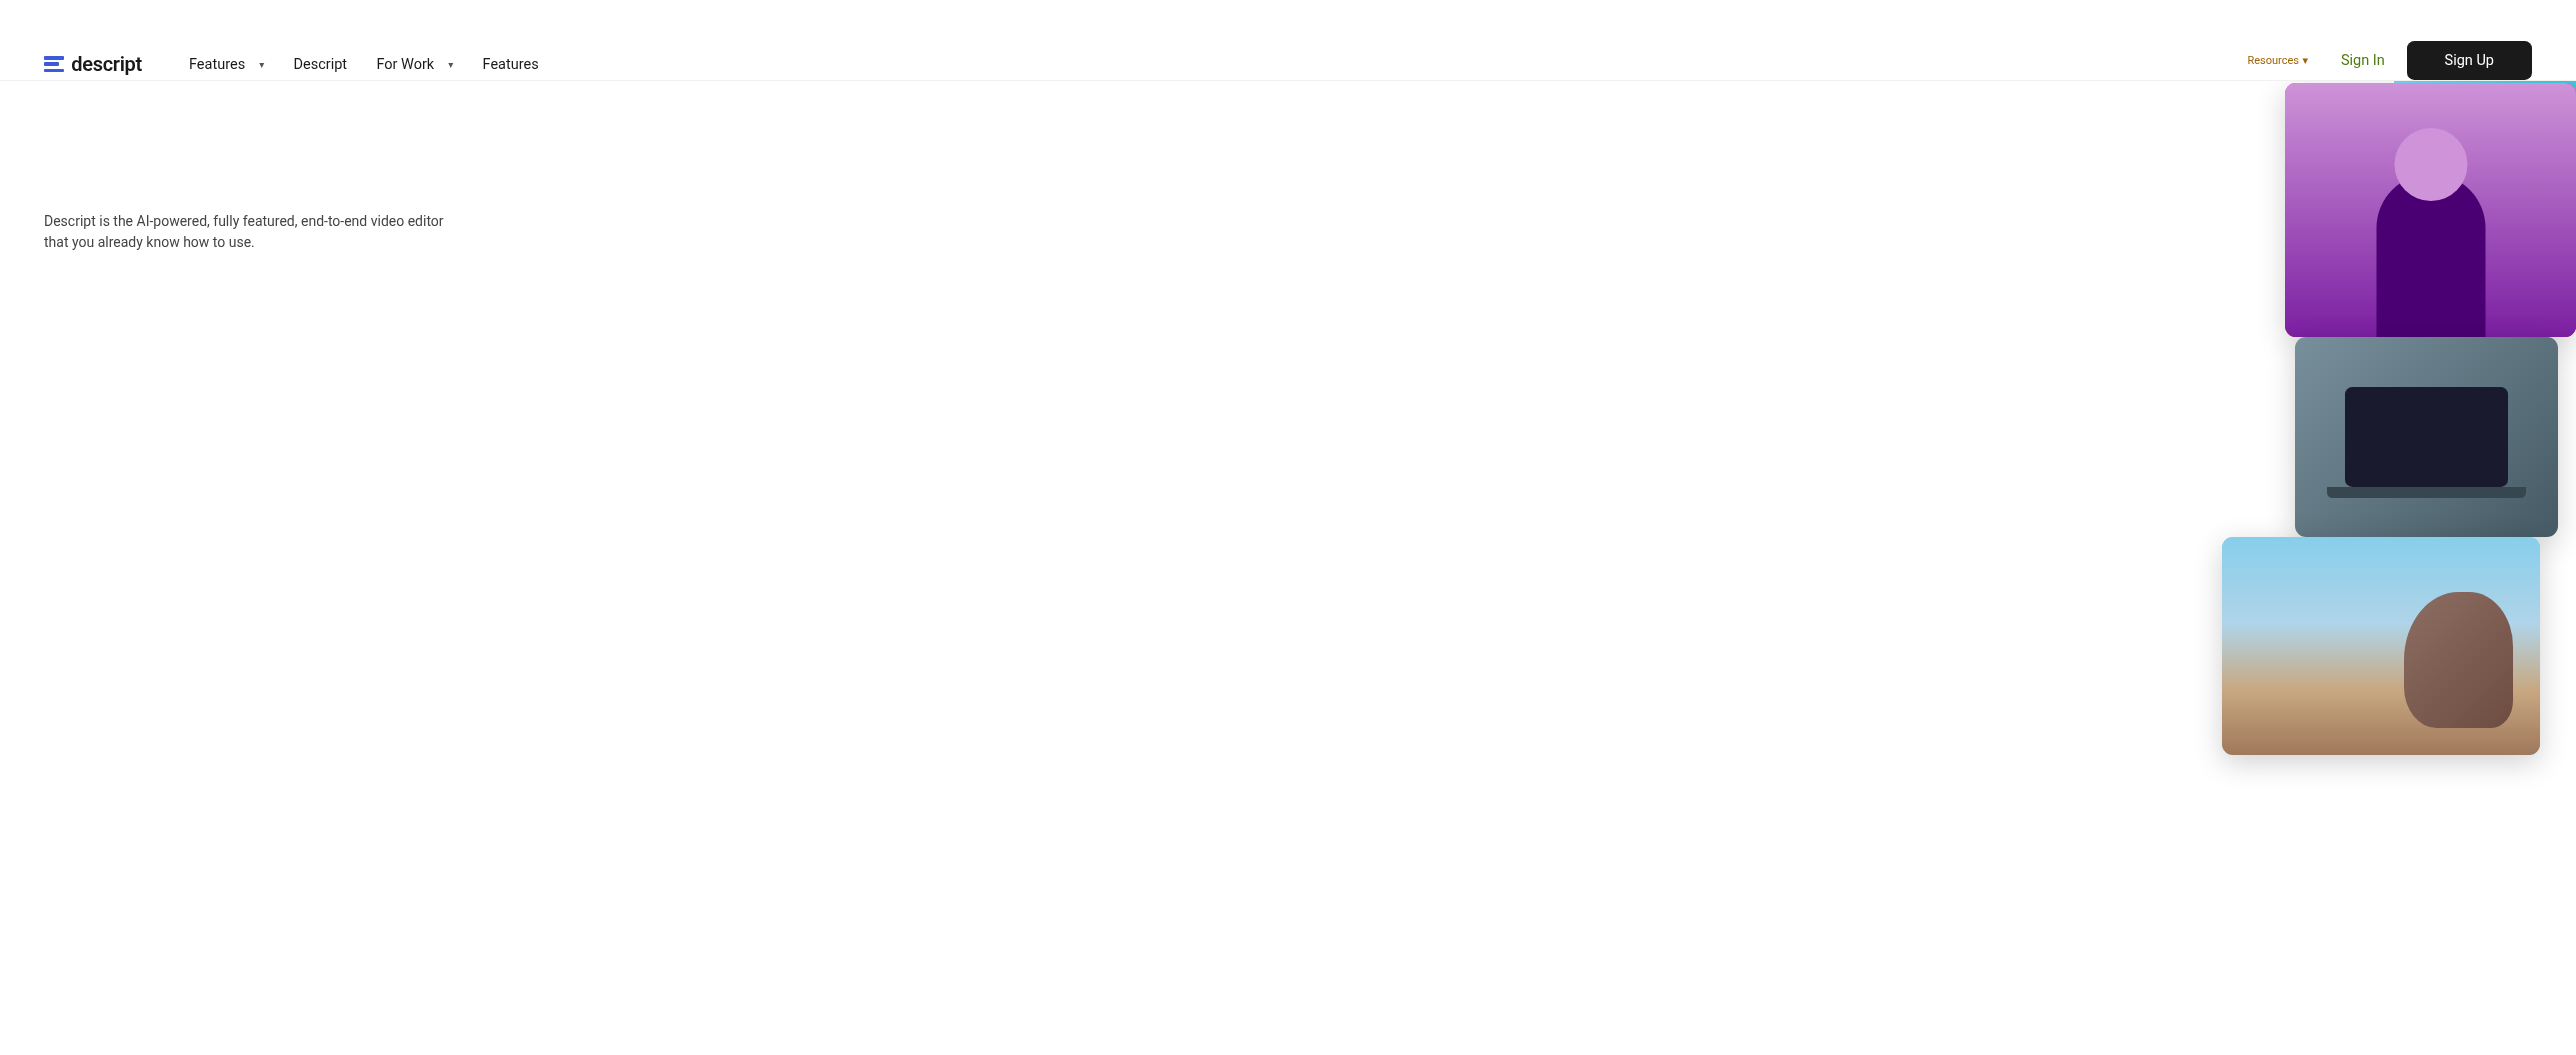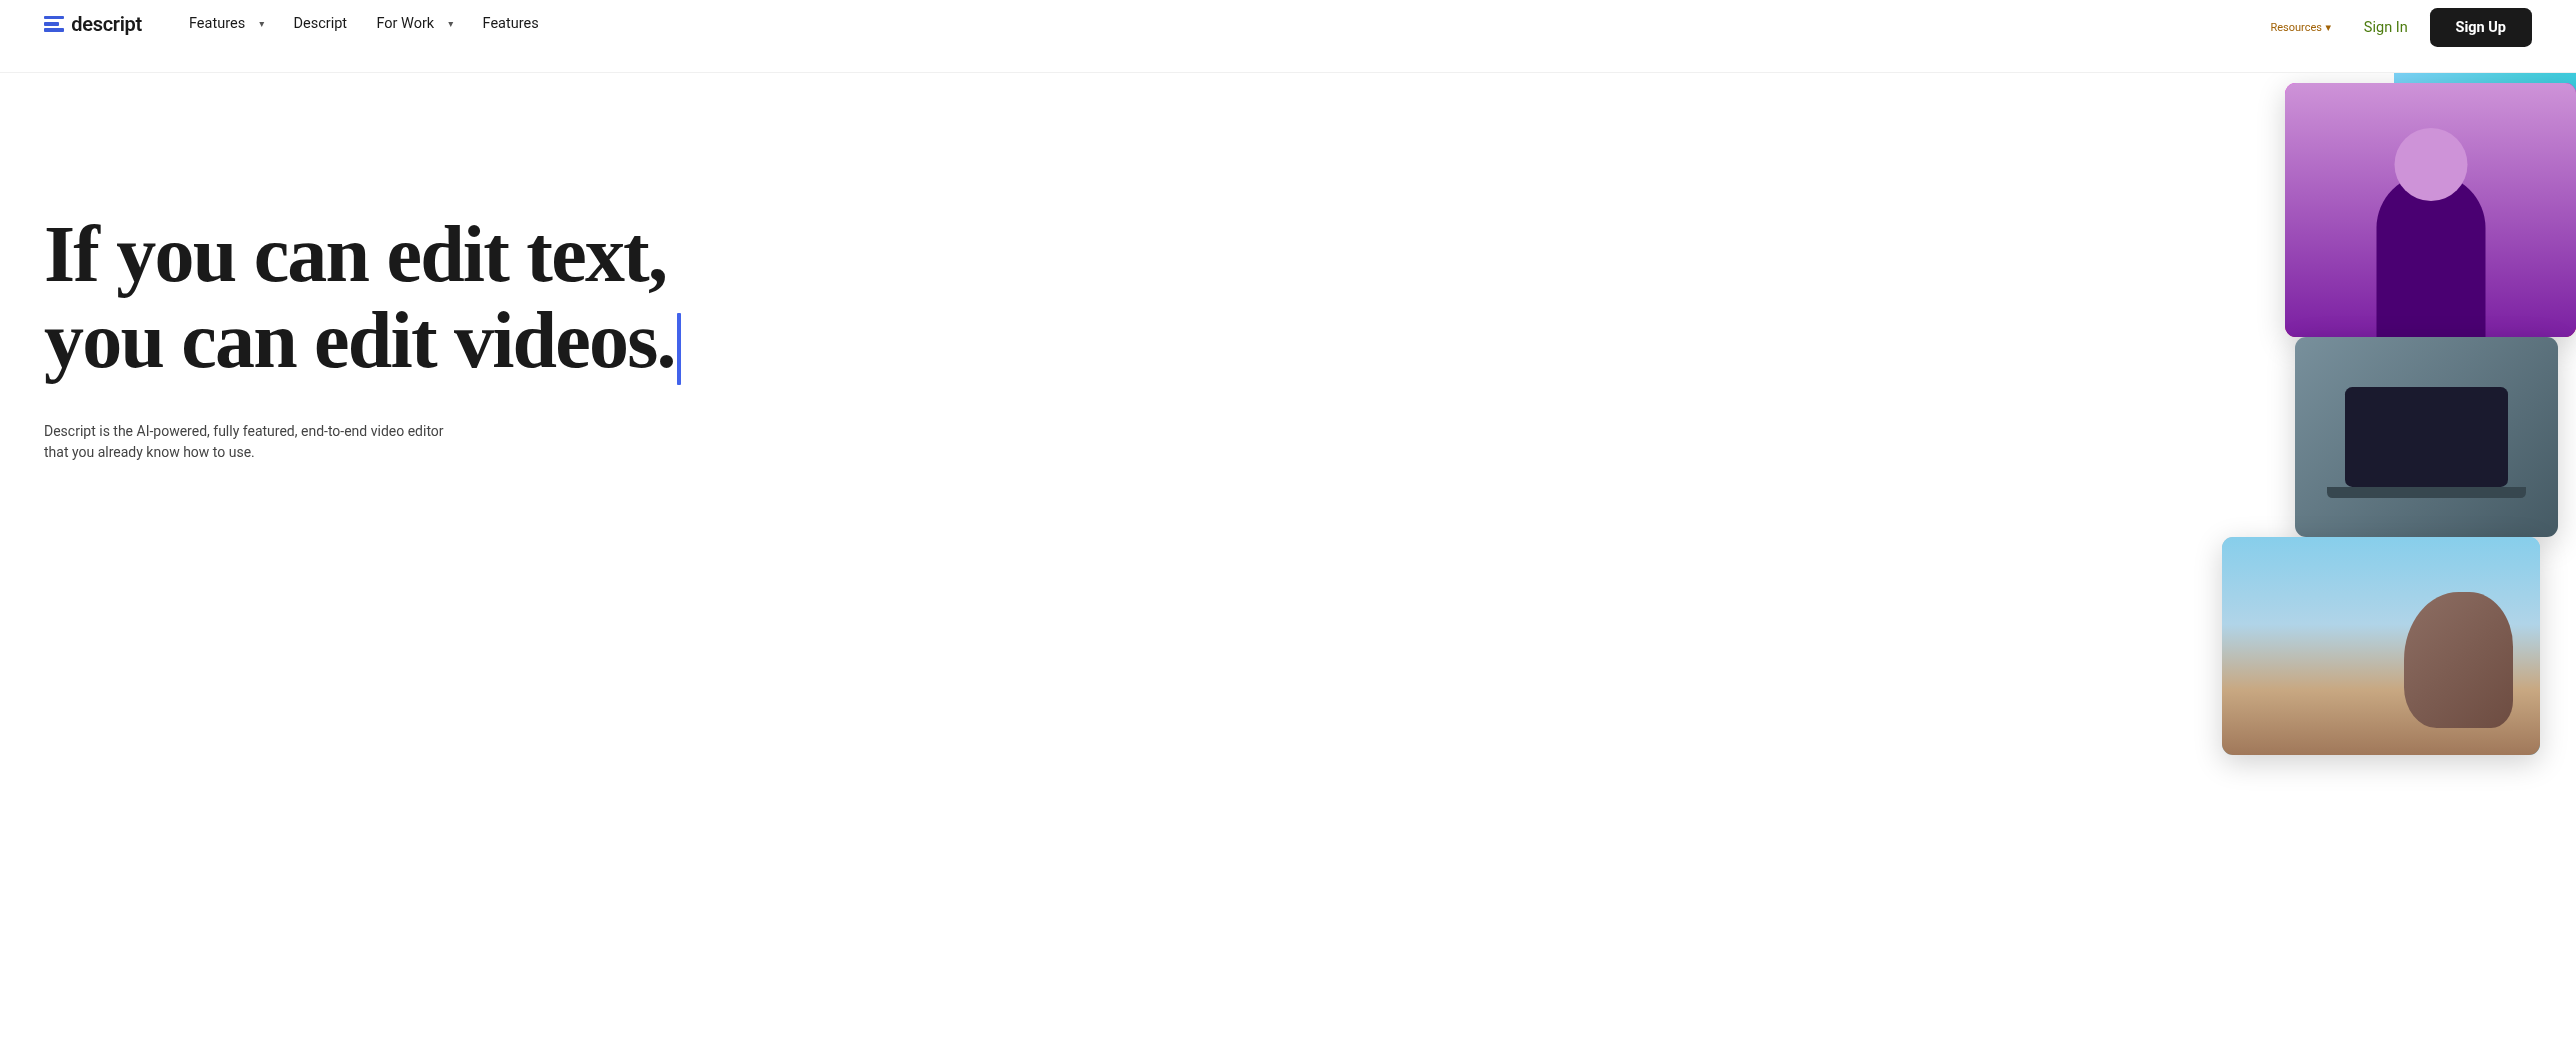--- a/index.html
+++ b/index.html
@@ -12,28 +12,28 @@
       font-family: -apple-system, BlinkMacSystemFont, 'Segoe UI', Roboto, sans-serif;
       background: #ffffff;
       overflow-x: hidden;
       width: 100%;
       min-height: 100vh;
     }
 
     
     nav {
       display: flex;
-      align-items: flex-start;
+      align-items: flex-end;
       justify-content: space-between;
       padding: 0 44px;
       height: 65px;
       background: #ffffff;
       border-bottom: 0.9px solid #f0f0f0;
       position: sticky;
-      top: 8px;
+      top: 16px;
       z-index: 100;
     }
 
     .nav-left {
       display: flex;
       align-items: center;
       gap: 36px;
     }
 
     .logo {
@@ -110,23 +110,23 @@
     .sign-in-link {
       padding: 7.3px 14.5px;
       font-size: 14.5px;
       color: #4d7c0f;
       text-decoration: none;
       cursor: pointer;
       border-radius: 5.4px;
     }
 
     .sign-up-btn {
-      padding: 11px 26px;
+      padding: 11px 38px;
       font-size: 14.5px;
-      font-weight: 700;
+      font-weight: 400;
       color: #ffffff;
       background: #1a1a1a;
       border: none;
       border-radius: 7.3px;
       cursor: pointer;
       text-decoration: none;
     }
 
     
     .hero {
@@ -367,26 +367,20 @@
       <span>Sign In</span>
     </a>
     <a class="sign-up-btn" href="#">
       <span>Sign Up</span>
     </a>
   </div>
 </nav>
 
 <section class="hero">
   <div class="hero-content">
-    <h1 class="hero-headline">
-      <span>If you can edit text,</span><br>
-      <span>
-        <span>you can edit videos.</span><span class="cursor-bar"></span>
-      </span>
-    </h1>
     <p class="hero-subtext">
       <span>Descript is the AI-powered, fully featured, end-to-end video editor</span><br>
       <span>that you already know how to use.</span>
     </p>
   </div>
 
   <div class="hero-images">
 
     <div class="img-peek-top">
       <div class="img-peek-top-inner"></div>

